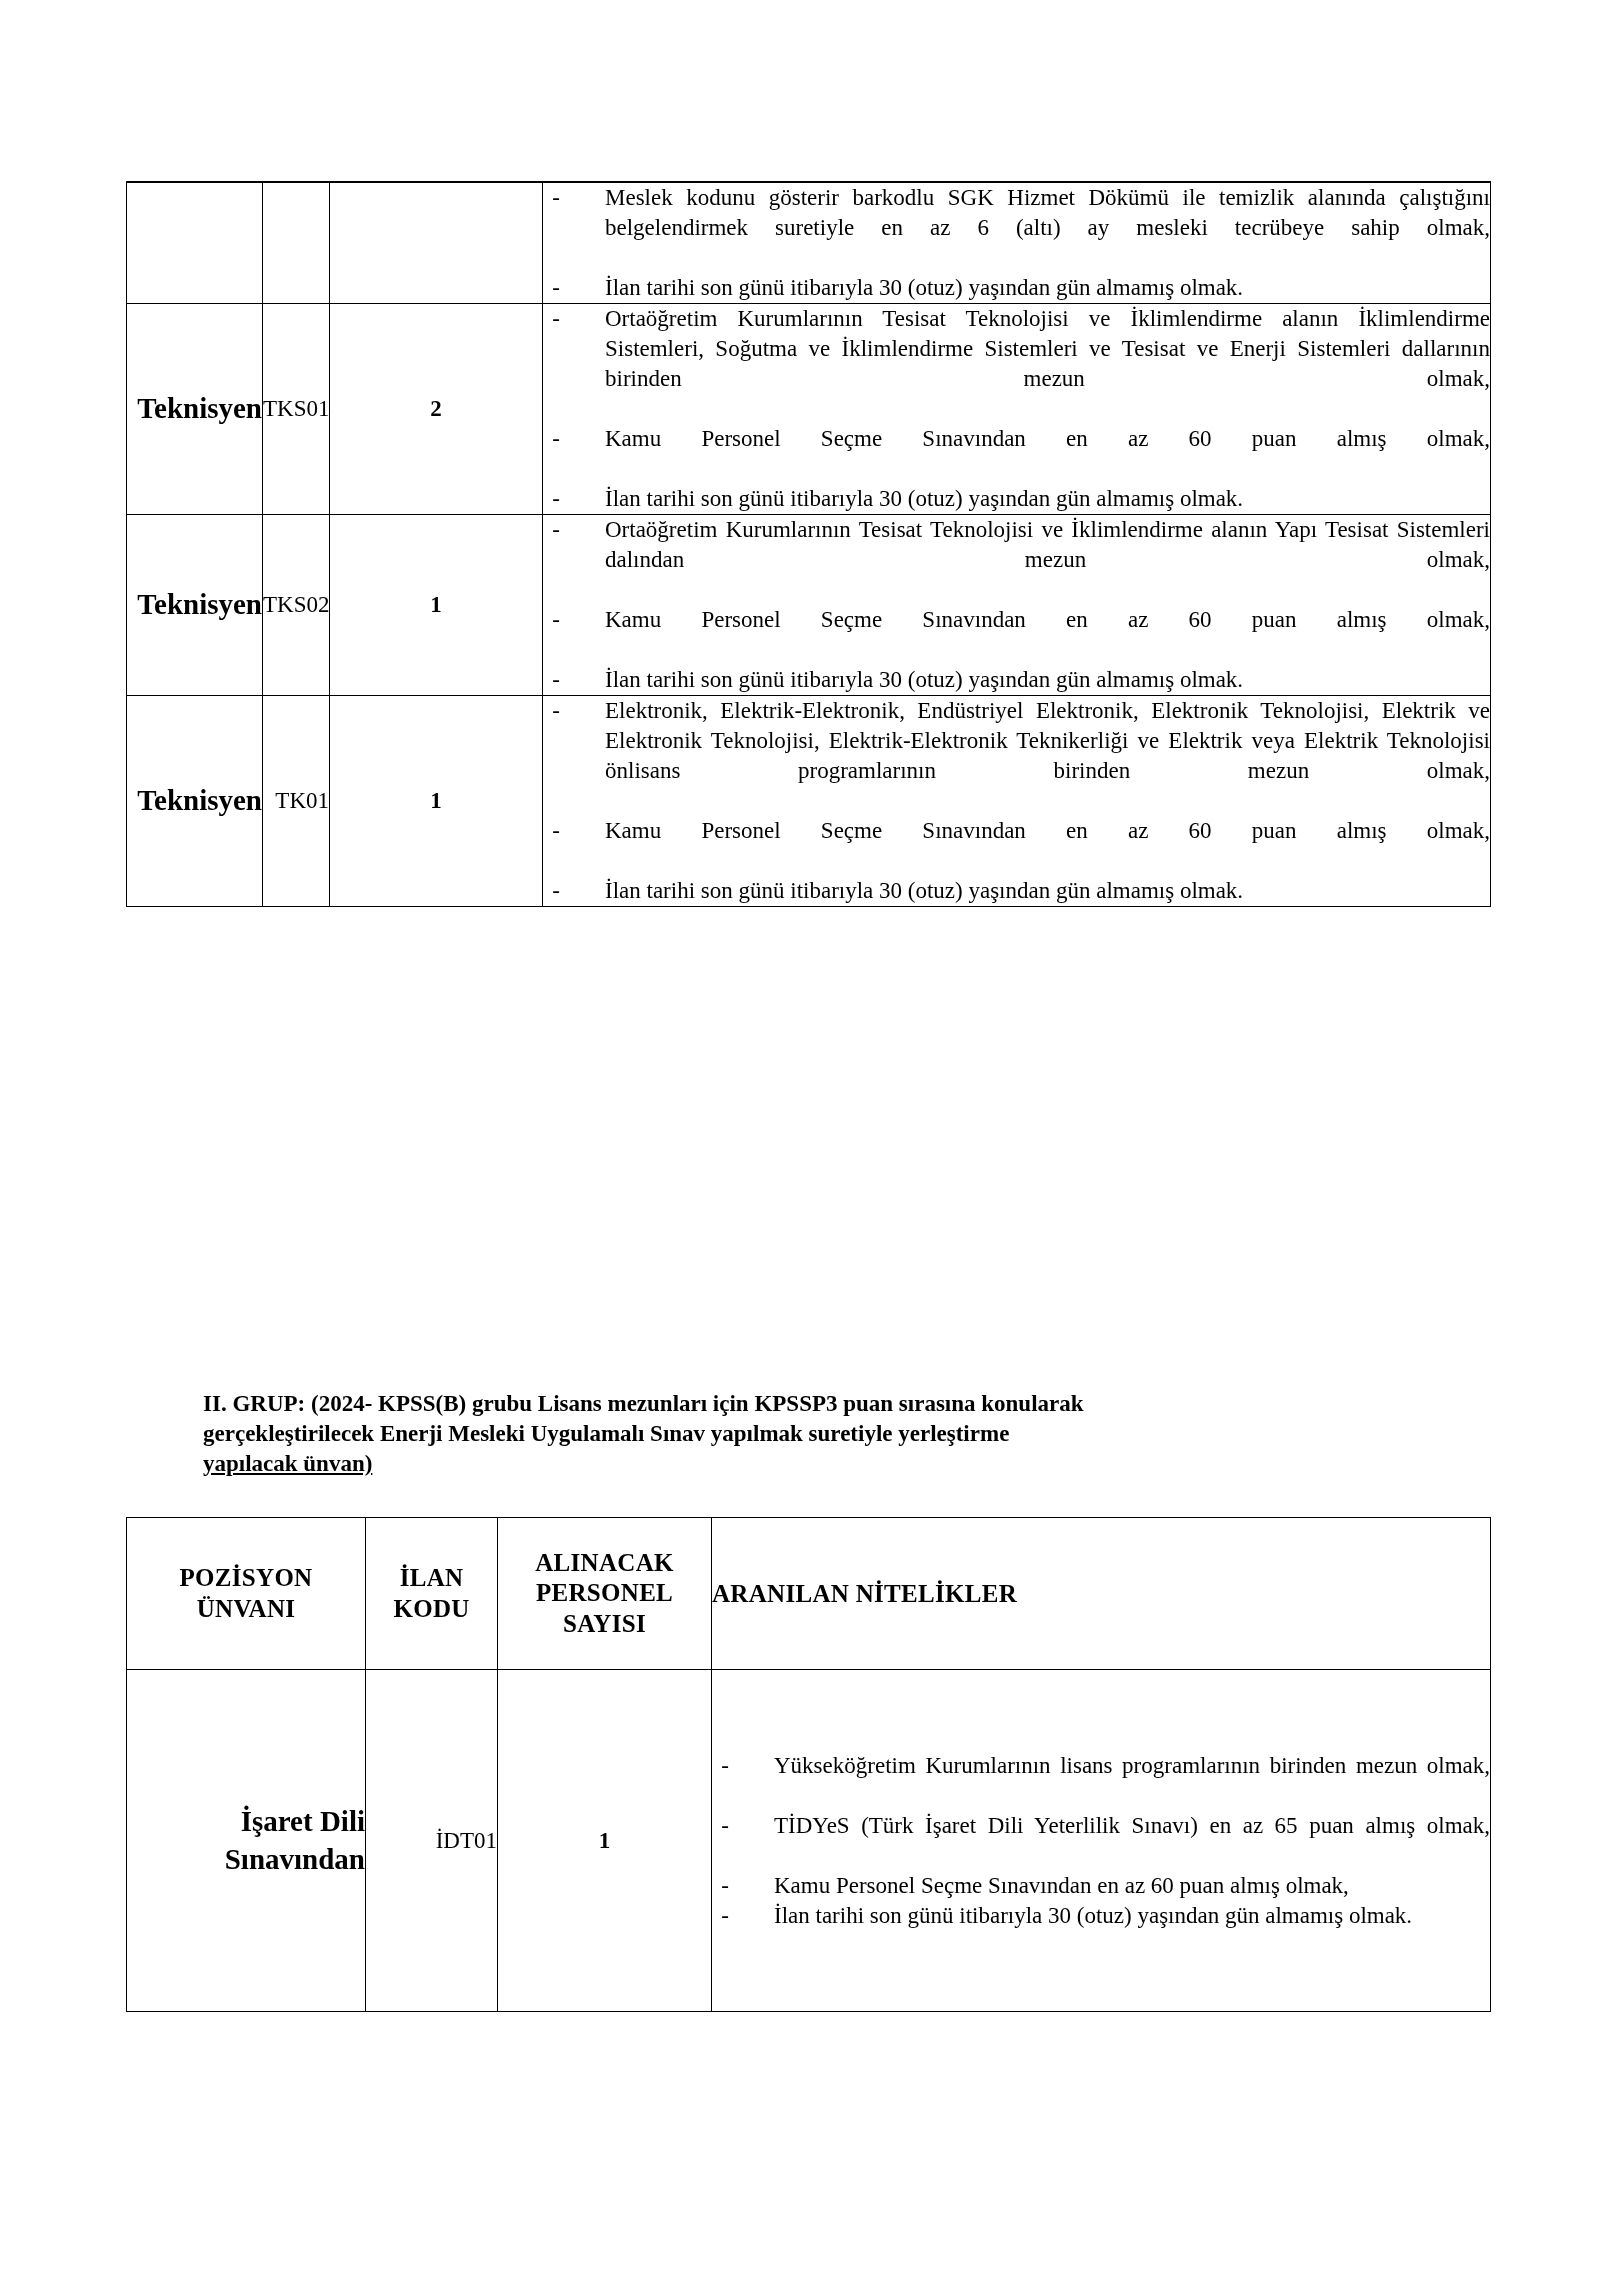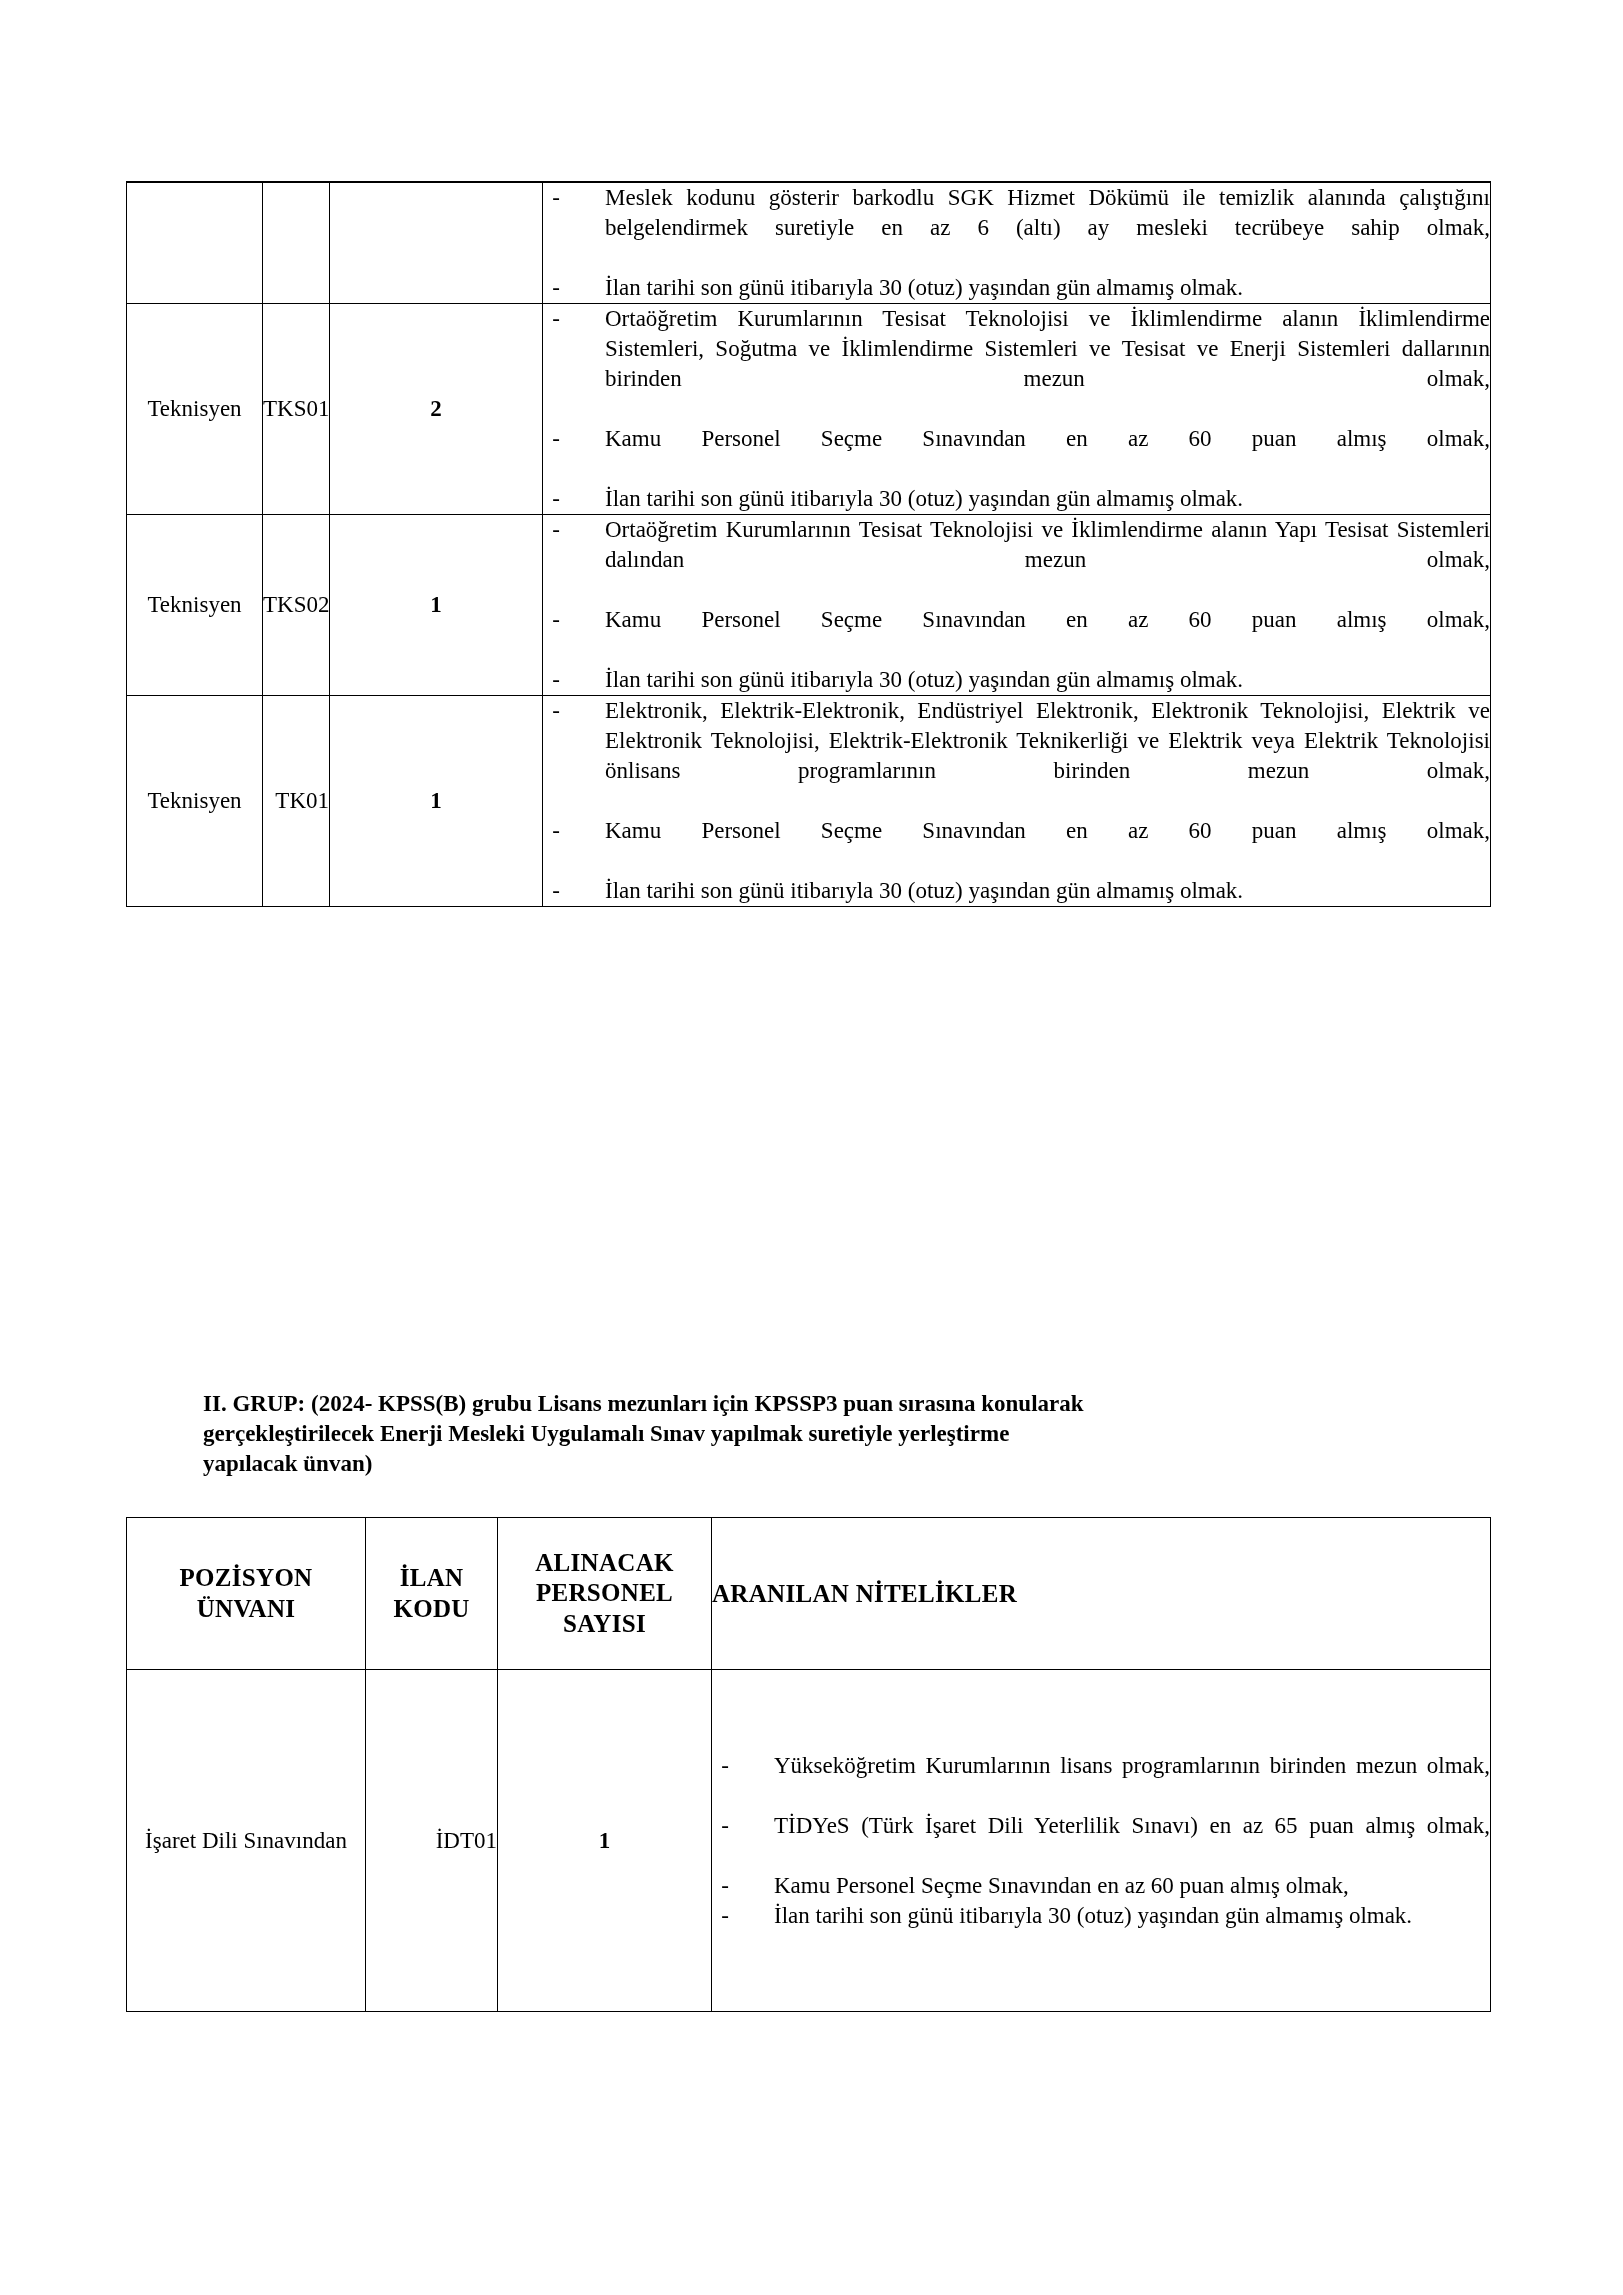--- a/index.html
+++ b/index.html
@@ -53,23 +53,23 @@
     left: 126px;
     top: 1517px;
     width: 1364px;
   }
   #table-two .c-pos  { width: 239px; }
   #table-two .c-code { width: 132px; }
   #table-two .c-cnt  { width: 214px; }
   #table-two .c-qual { width: 779px; }
 
   .cell-pos {
-    text-align: center;
-    font-weight: normal;
-    font-size: 23px;
+    text-align: right;
+    font-weight: bold;
+    font-size: 29px;
     line-height: 1.28;
     padding: 0 5.2px;
   }
   .cell-code {
     text-align: right;
     font-size: 23px;
     line-height: 1.28;
   }
   .cell-cnt {
     text-align: center;
@@ -120,21 +120,21 @@
     left: 203px;
     top: 1389px;
     width: 1298px;
     font-size: 23px;
     font-weight: bold;
     line-height: 1.30;
     text-align: justify;
     text-justify: inter-word;
     text-indent: 0;
   }
-  #group-heading .lastline { text-align: left; }
+  #group-heading .lastline { text-align: left; text-decoration: underline; }
 
   
   .hdr {
     text-align: center;
     font-weight: bold;
     font-size: 25px;
     line-height: 1.22;
     letter-spacing: 0.3px;
     padding: 6.5px 2.6px 7.9px 2.6px;
     vertical-align: middle;

